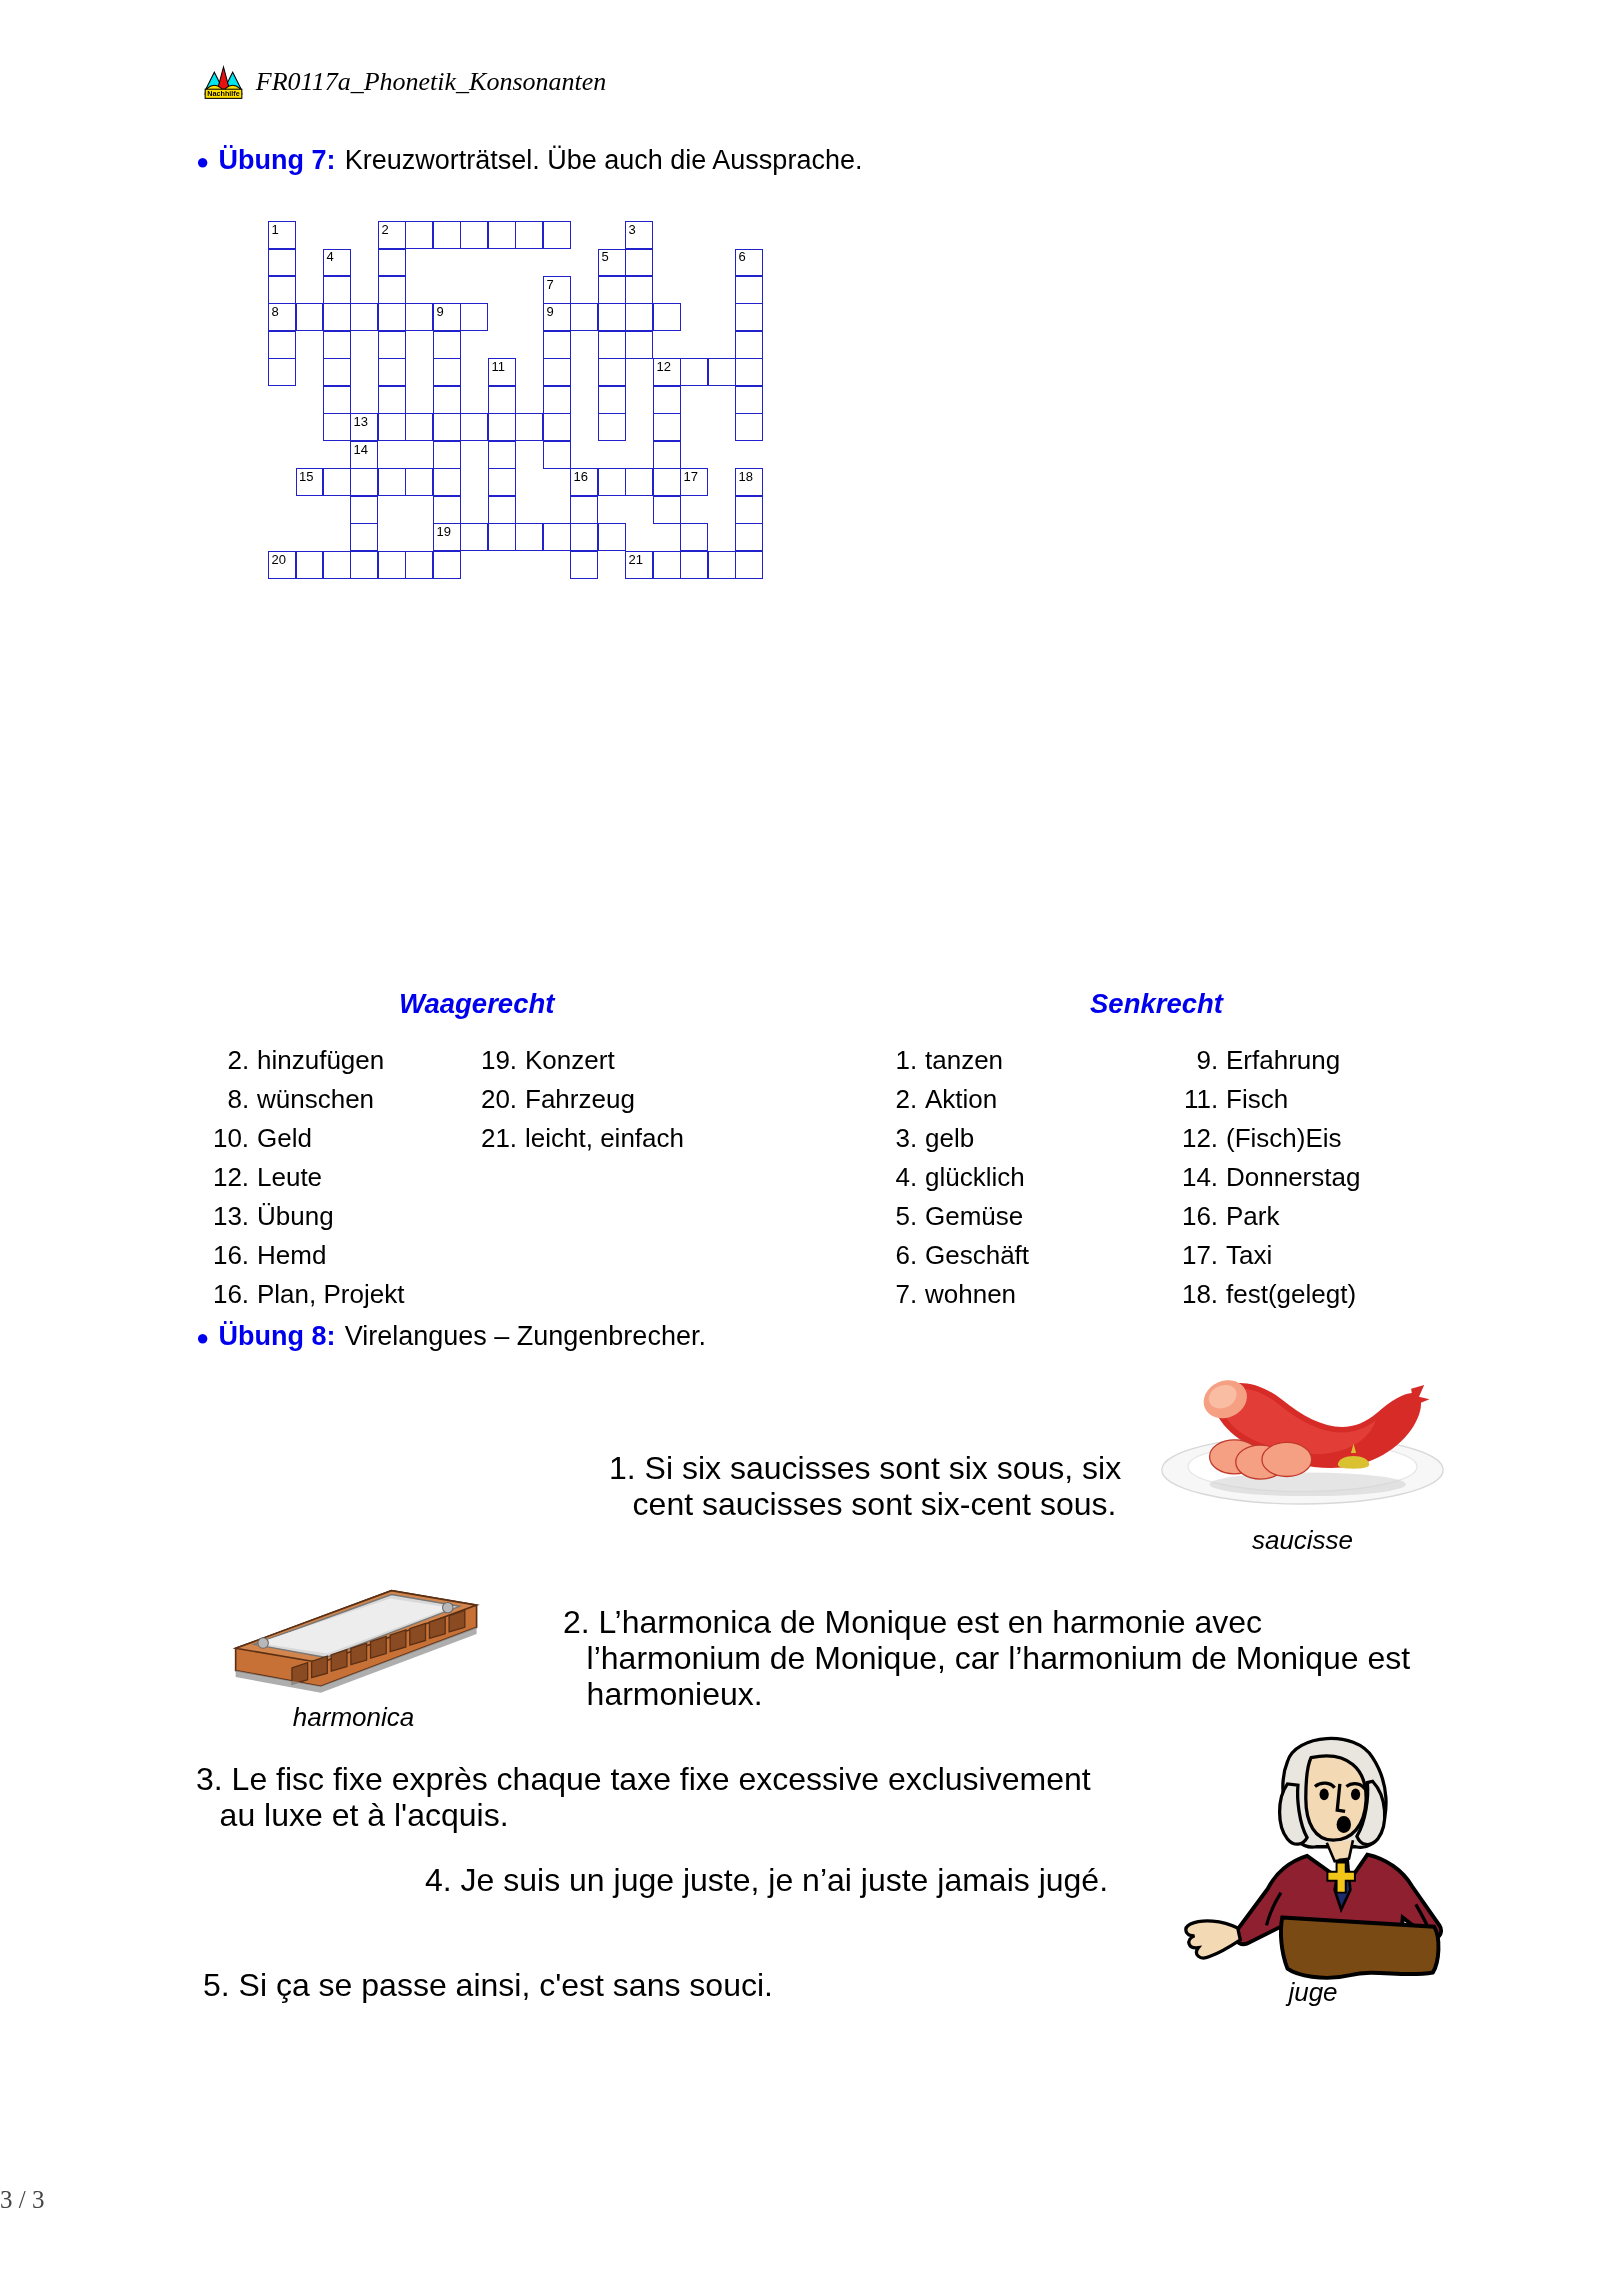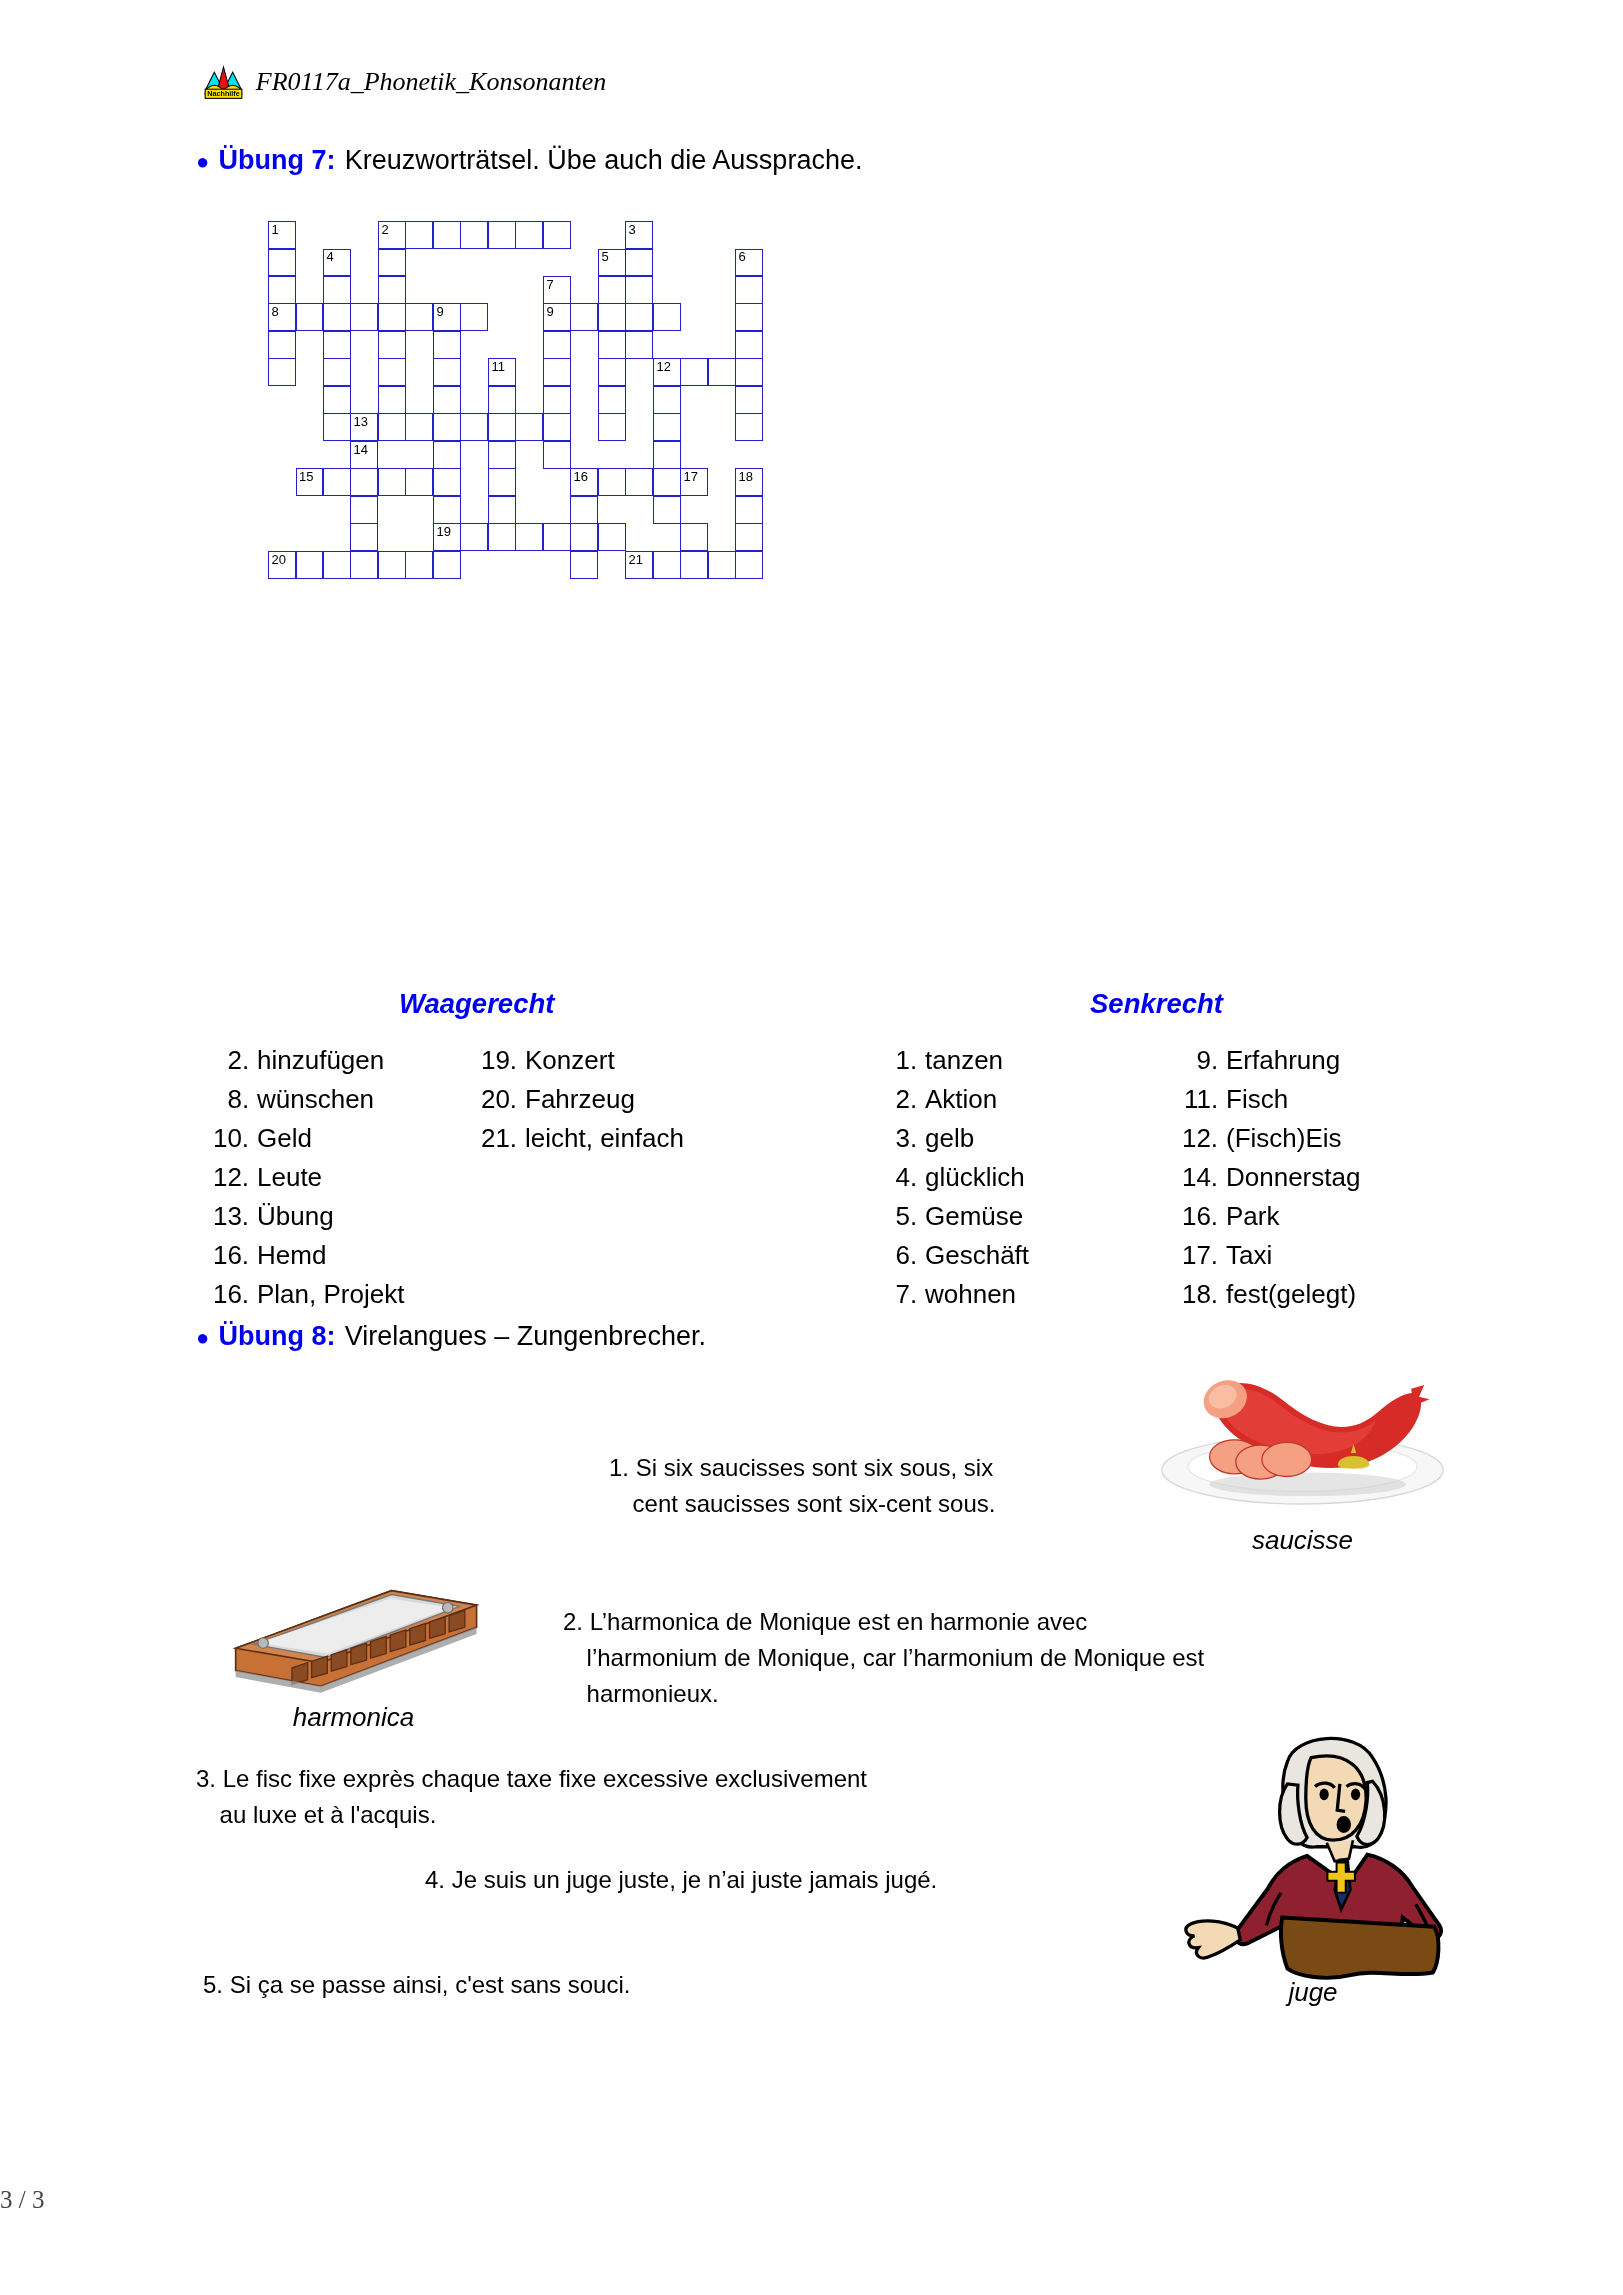--- a/index.html
+++ b/index.html
@@ -42,21 +42,21 @@
   .clue-title {
     position:absolute; color:#0000ee; font-style:italic; font-weight:bold;
     font-size:27.5px; font-family:"Liberation Sans", sans-serif;
   }
   .clue-col { position:absolute; font-size:26px; color:#000; line-height:39px; }
   .clue-col .row { display:flex; }
   .clue-col .n { width:54px; text-align:right; padding-right:7.9px; }
   .clue-col .t { white-space:nowrap; }
 
   
-  .tw { position:absolute; font-size:24px; color:#000; line-height:36px; }
+  .tw { position:absolute; font-size:32px; color:#000; line-height:36px; }
   .tw .n { display:inline; }
   .caption {
     position:absolute; font-style:italic; font-size:26px; color:#000;
     text-align:center; white-space:nowrap;
   }
 
   
   .footer {
     position:absolute; left:0; width:1623px; top:2186px;
     text-align:left; font-family:"Liberation Serif", serif;

